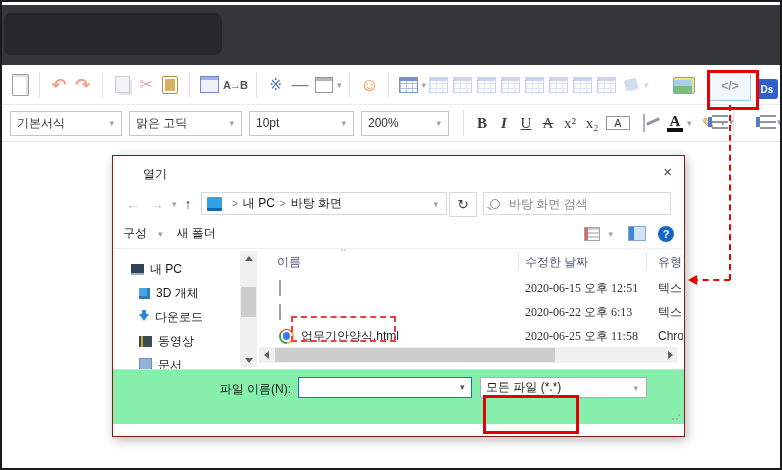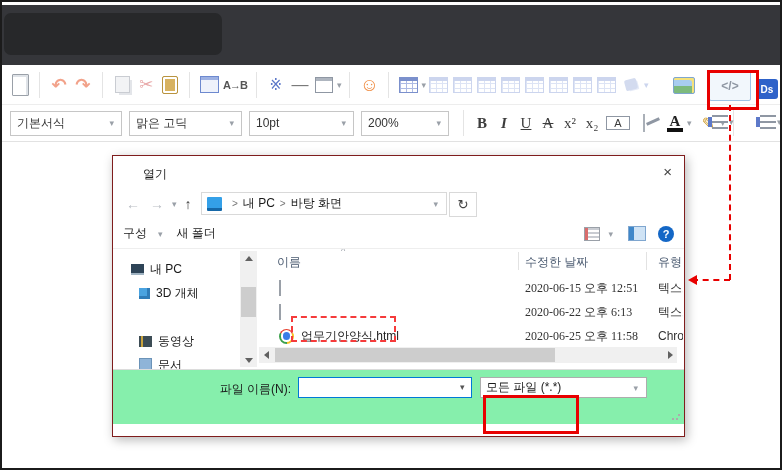--- a/index.html
+++ b/index.html
@@ -286,20 +286,24 @@
     </div>
     <div id="addr" class="abs">
       <span class="desk"></span>
       <span class="crumbsep">&gt;</span>
       <span>내 PC</span>
       <span class="crumbsep">&gt;</span>
       <span>바탕 화면</span>
       <span id="addrCaret" class="navsm">▾</span>
     </div>
     <div id="refresh" class="abs">↻</div>
+    <div id="searchBox" class="abs">
+      <span class="mag"></span>
+      <input id="searchInput" placeholder="바탕 화면 검색" style="">
+    </div>
 
     <div id="dlgCmd" class="abs">
       <span class="cmd">구성</span>
       <span class="navsm" style="margin-right:14px">▾</span>
       <span class="cmd">새 폴더</span>
       <span id="cmdRight">
         <span style="display:flex;align-items:center;gap:5px">
           <span class="vicon"></span>
           <span class="navsm">▾</span>
         </span>
@@ -310,20 +314,24 @@
 
     <div id="sideTree" class="abs">
       <div class="trow" style="top:10px">
         <span class="ic-pc"></span>
         <span>내 PC</span>
       </div>
       <div class="trow child" style="top:34px">
         <span class="ic-cube"></span>
         <span>3D 개체</span>
       </div>
+      <div class="trow child" style="top:58px">
+        <span class="ic-dl"></span>
+        <span>다운로드</span>
+      </div>
       <div class="trow child" style="top:82px">
         <span class="ic-film"></span>
         <span>동영상</span>
       </div>
       <div class="trow child" style="top:106px">
         <span class="ic-doc"></span>
         <span>문서</span>
       </div>
     </div>
 

